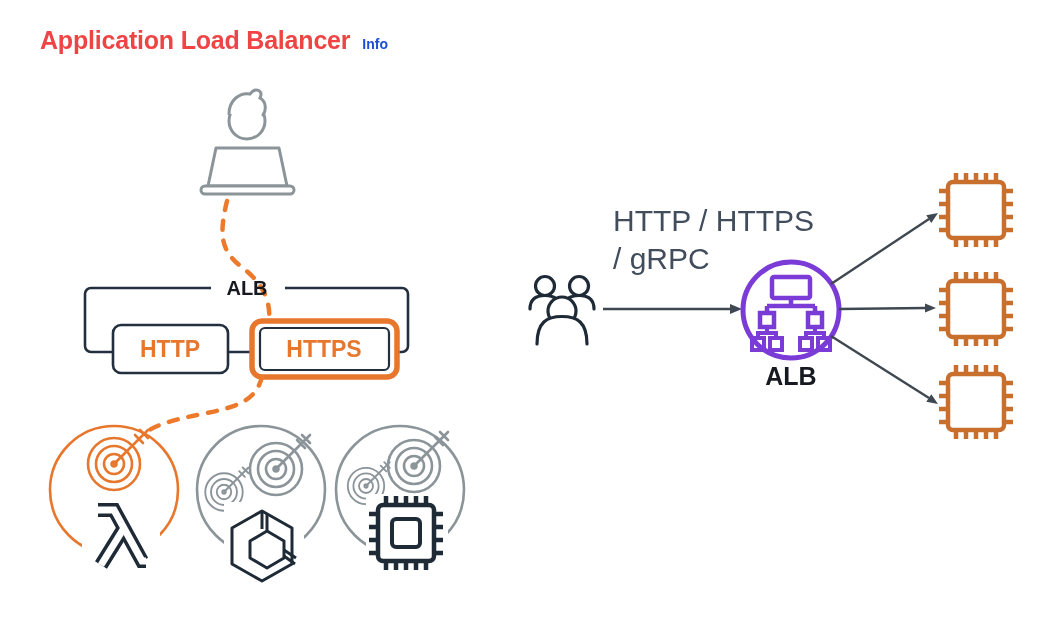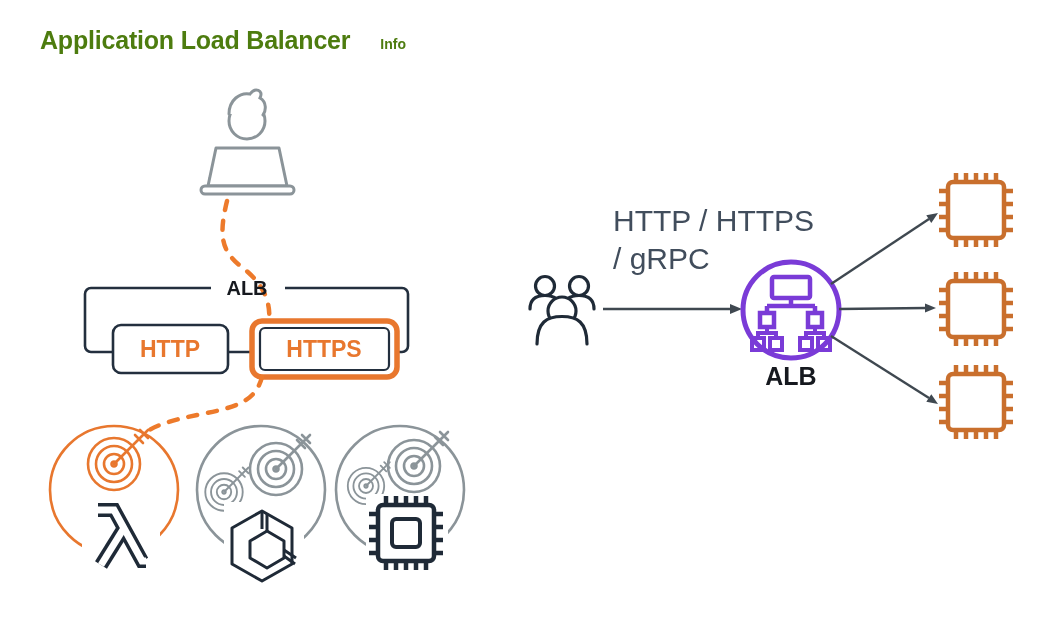--- a/index.html
+++ b/index.html
@@ -1,20 +1,20 @@
 <!DOCTYPE html>
 <html><head>
 <meta charset="utf-8">
 <style>
   html,body{margin:0;padding:0;background:#fff;}
   .canvas{position:relative;width:1052px;height:617px;background:#ffffff;overflow:hidden;
           font-family:"Liberation Sans",sans-serif;}
   .header{position:absolute;left:40px;top:26px;display:flex;align-items:baseline;}
-  .page-title{font-size:25px;font-weight:700;color:#4d7c0f;letter-spacing:-0.2px;}
-  .info-link{font-size:14px;font-weight:700;color:#4d7c0f;margin-left:30px;cursor:pointer;text-decoration:none;}
+  .page-title{font-size:25px;font-weight:700;color:#ef4444;letter-spacing:-0.2px;}
+  .info-link{font-size:14px;font-weight:700;color:#1d4ed8;margin-left:12px;cursor:pointer;text-decoration:none;}
   svg{position:absolute;left:0;top:0;}
   svg text{font-family:"Liberation Sans",sans-serif;}
   .listener-label{font-weight:700;font-size:23px;fill:#e8772e;}
   .alb-box-label{font-weight:700;font-size:20px;fill:#16191f;}
   .alb-node-label{font-weight:700;font-size:25px;fill:#16191f;}
   .protocols{font-size:30px;fill:#414d5c;}
 </style>
 </head>
 <body>
 

